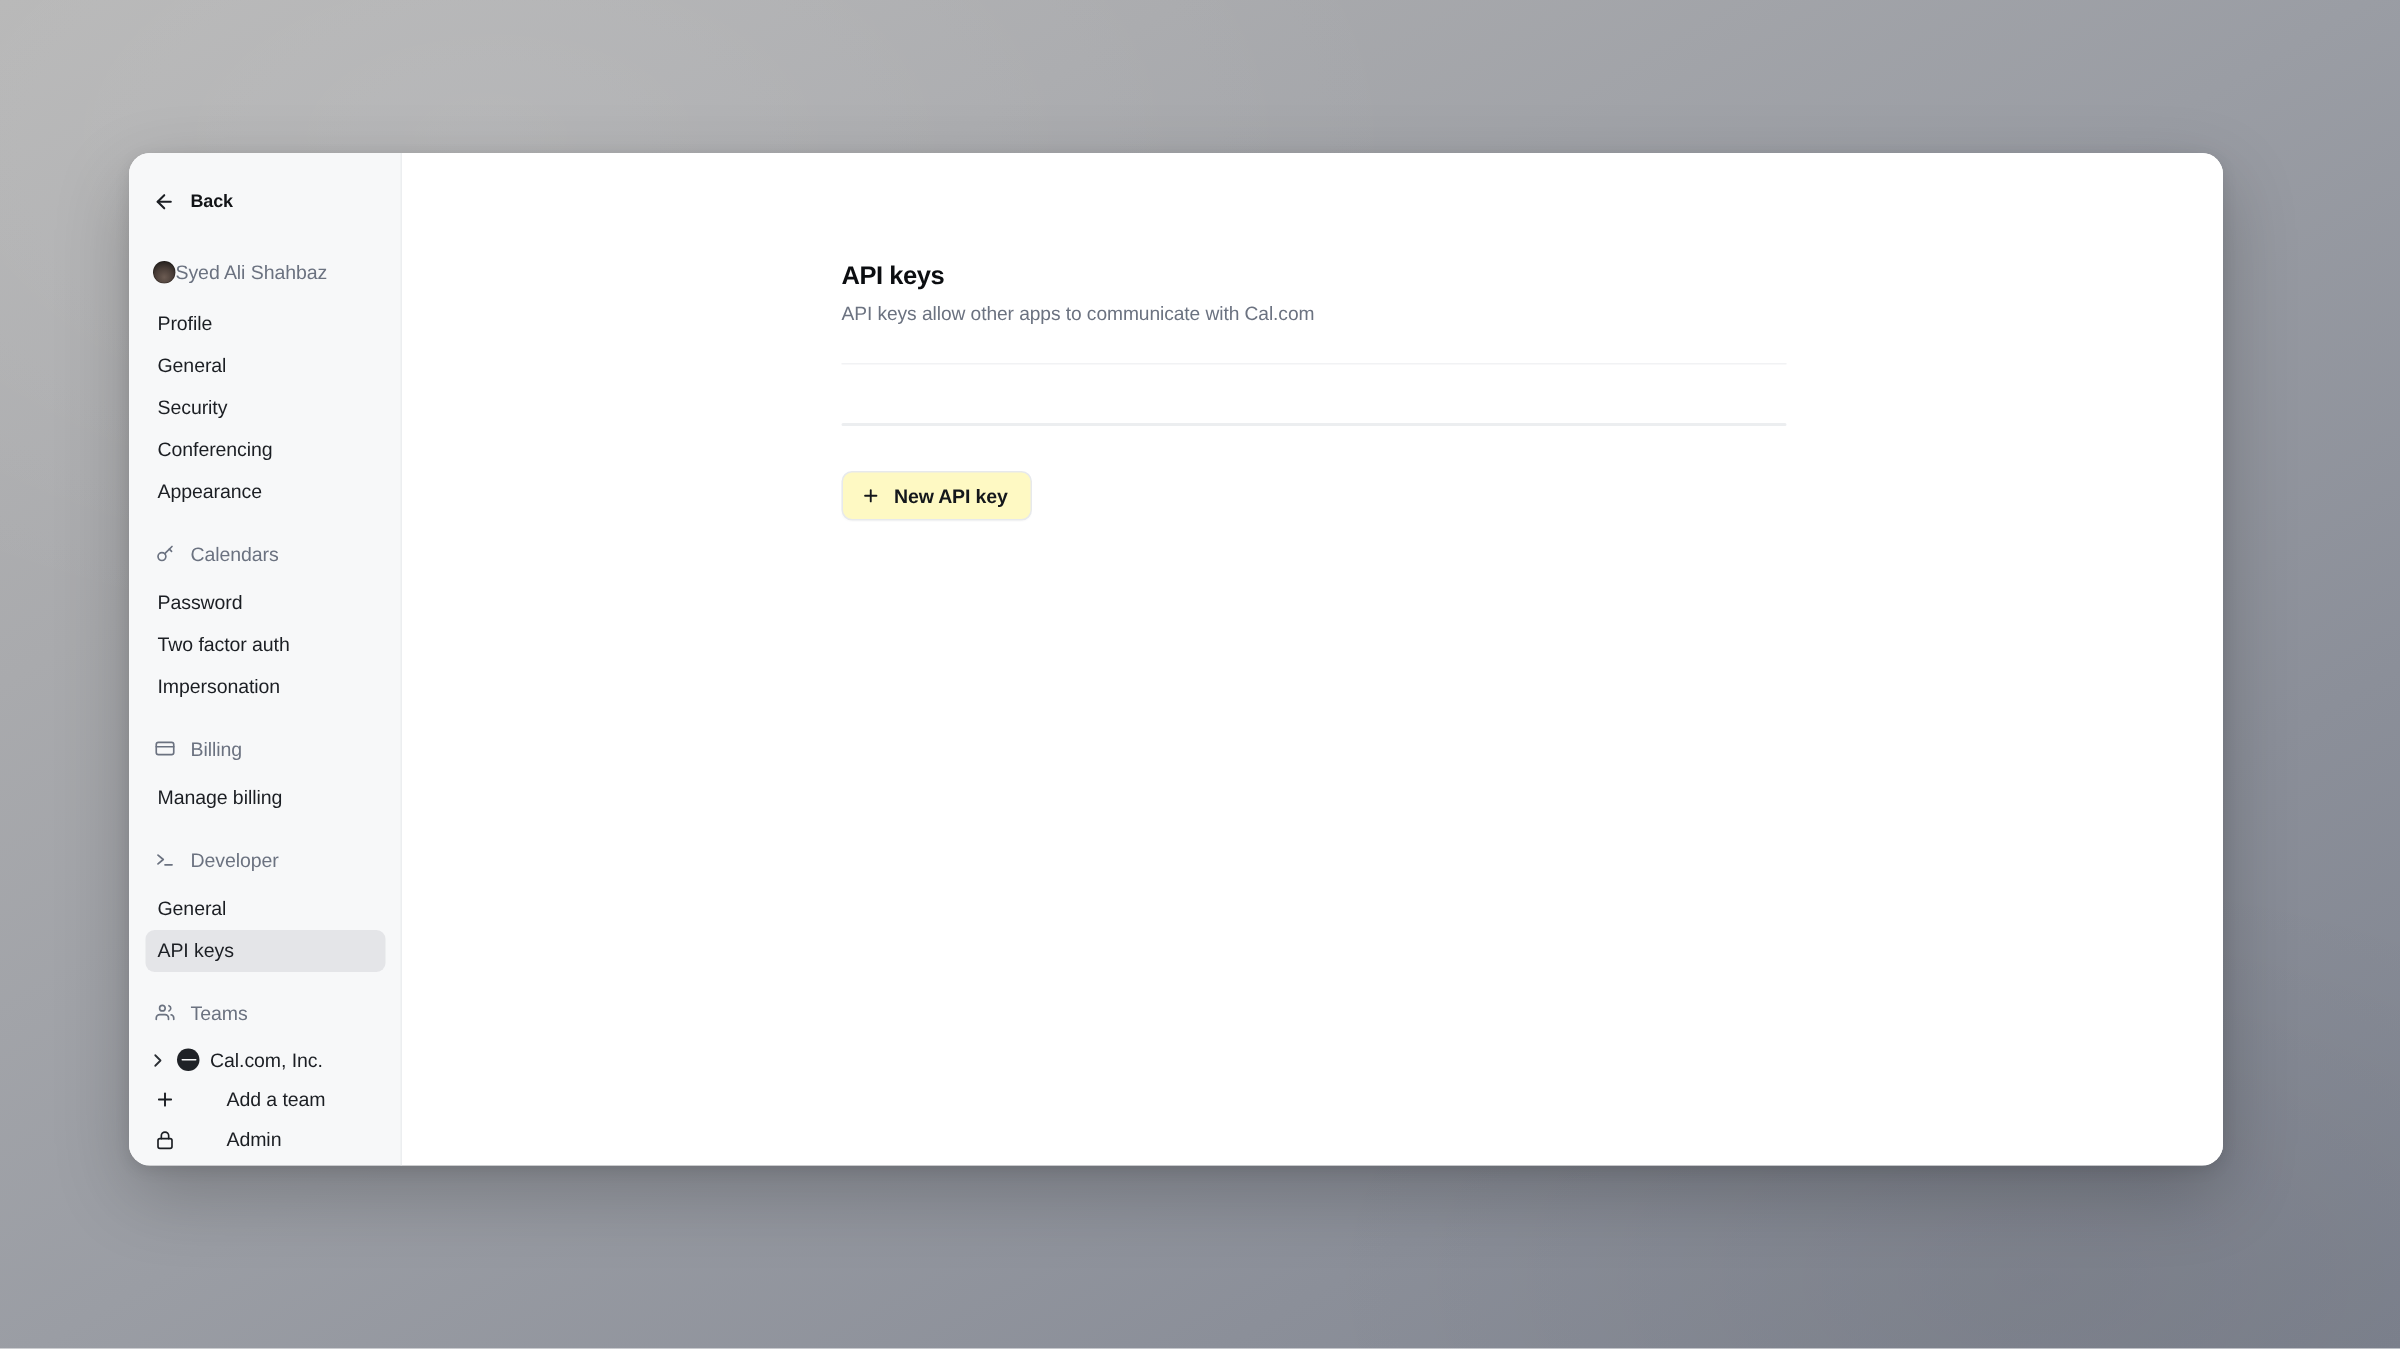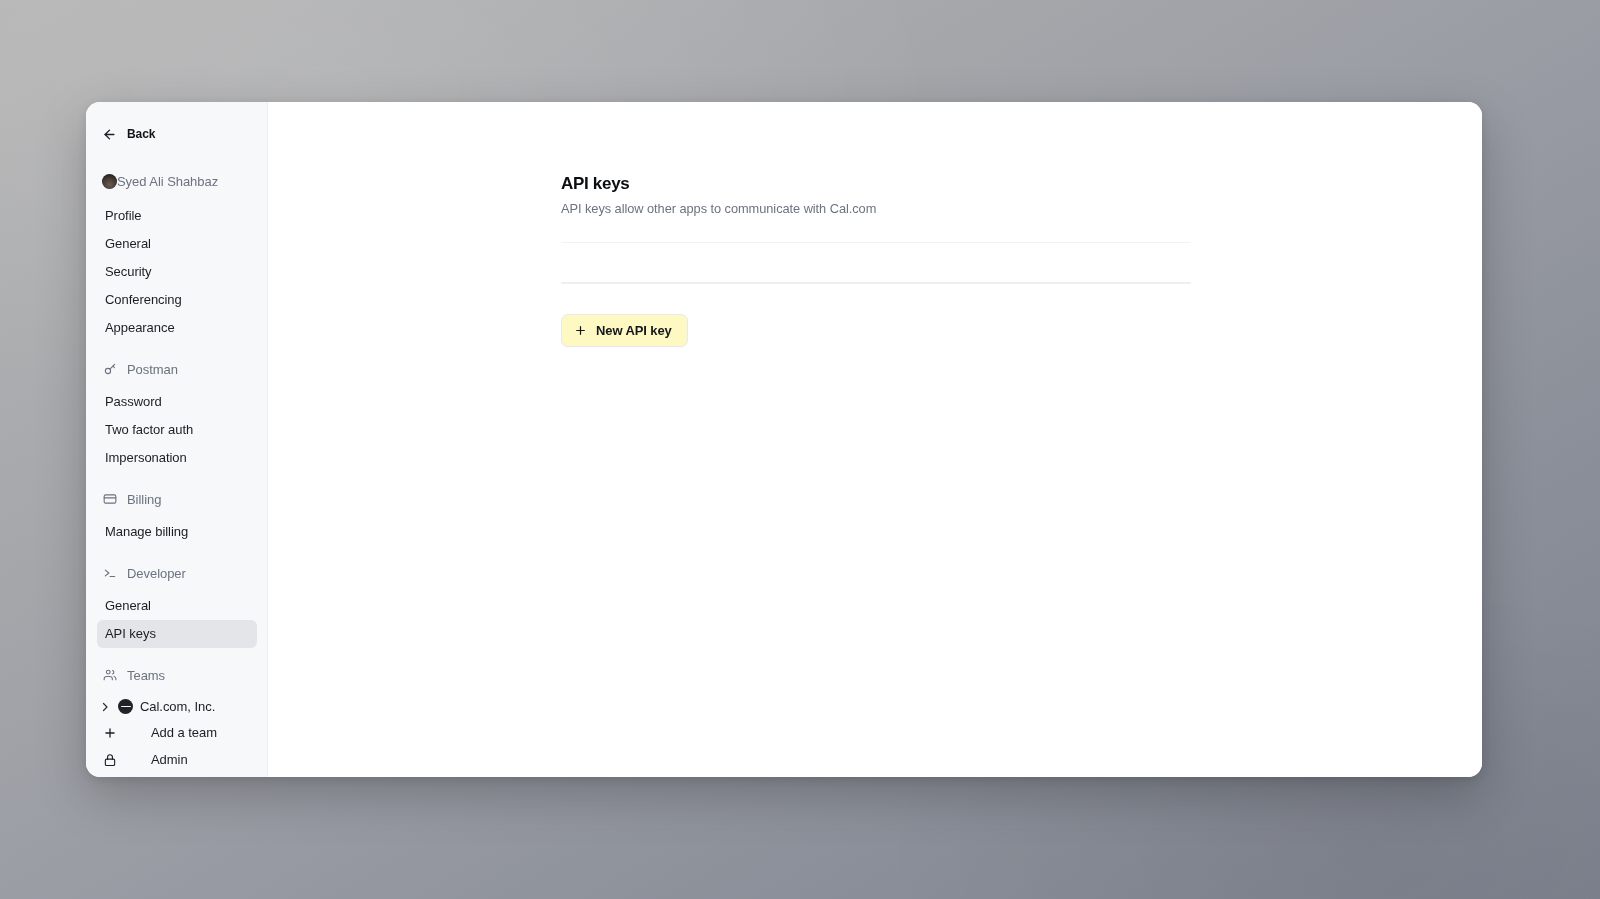--- a/index.html
+++ b/index.html
@@ -344,21 +344,21 @@
     <div class="nav-item">Appearance</div>
 
     <div class="section-head">
       <span class="sec-icon">
         <svg viewBox="0 0 24 24" fill="none" stroke="currentColor" stroke-width="1.9" stroke-linecap="round" stroke-linejoin="round" width="14" height="14">
           <circle cx="8.5" cy="15.5" r="4.5"></circle>
           <line x1="11.8" y1="12.2" x2="20" y2="4"></line>
           <line x1="17" y1="7" x2="19.5" y2="9.5"></line>
         </svg>
       </span>
-      <span class="label">Postman</span>
+      <span class="label">Calendars</span>
     </div>
 
     <div class="nav-item">Password</div>
     <div class="nav-item">Two factor auth</div>
     <div class="nav-item">Impersonation</div>
 
     <div class="section-head">
       <span class="sec-icon">
         <svg viewBox="0 0 24 24" fill="none" stroke="currentColor" stroke-width="1.9" stroke-linecap="round" stroke-linejoin="round" width="14" height="14">
           <rect x="2" y="5" width="20" height="14" rx="2.5"></rect>

